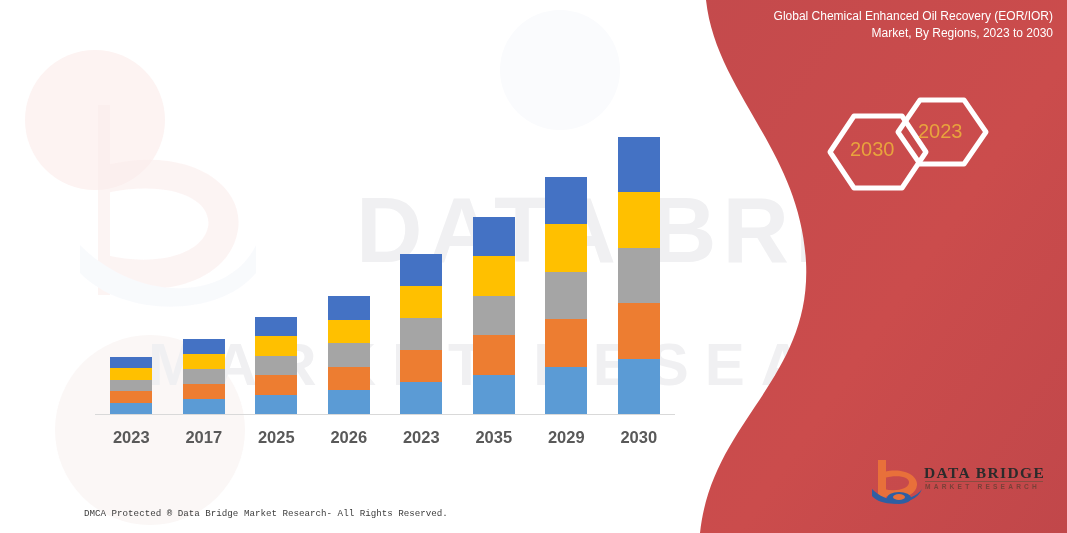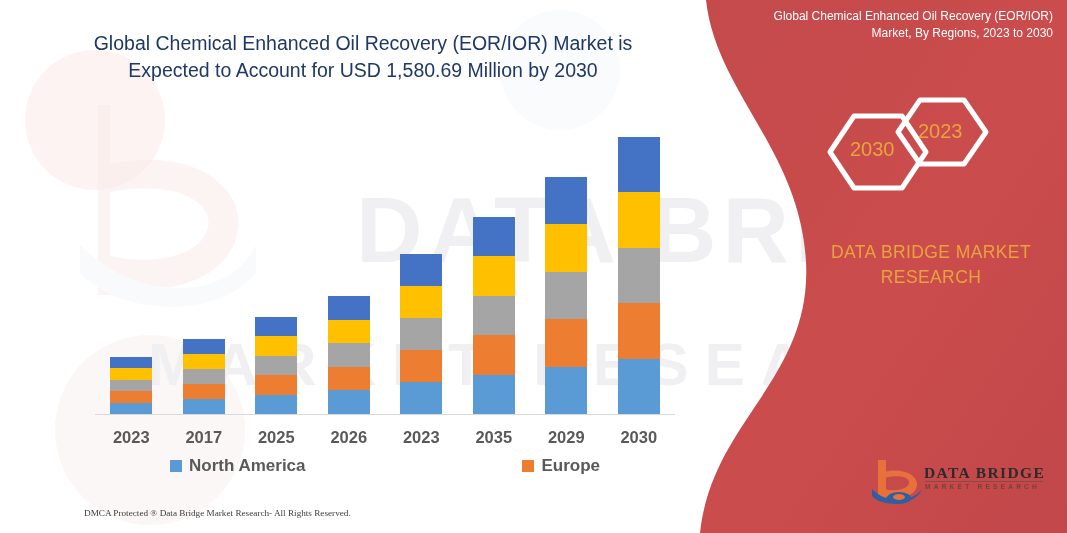--- a/index.html
+++ b/index.html
@@ -137,21 +137,21 @@
     font-family: "Liberation Sans", sans-serif;
   }
 
   
   .footer {
     position: absolute;
     left: 84px; top: 508px;
     width: 600px;
     display: flex;
     justify-content: space-between;
-    font-family: Liberation Serif, serif;
+    font-family: Liberation Mono, monospace;
     font-size: 9.2px;
     color: #3d3d3d;
     white-space: nowrap;
   }
 
   
   .panel-title {
     position: absolute;
     right: 14px; top: 8px;
     width: 322px;
@@ -249,21 +249,20 @@
           <stop offset="0%" stop-color="#C44A4C"></stop>
           <stop offset="55%" stop-color="#CB4C4C"></stop>
           <stop offset="100%" stop-color="#C1474A"></stop>
         </linearGradient>
       </defs>
       <path d="M706,0 C716,92 800,150 806,262 C812,380 712,420 700,533 L1067,533 L1067,0 Z" fill="url(#redgrad)"></path>
       <path d="M700,533 C712,420 812,380 806,262 C800,150 716,92 706,0 L716,0 C726,92 808,152 814,262 C820,382 722,420 710,533 Z" fill="#ffffff" opacity="0.0"></path>
     </svg>
   </div>
 
-  <div class="chart-title">Global Chemical Enhanced Oil Recovery (EOR/IOR) Market is Expected to Account for USD 1,580.69 Million by 2030</div>
 
   <div class="chart-area">
     <div class="axis-line"></div>
     <div class="bars" id="bars">
         <div class="bar-slot">
           <div class="bar" style="height: 57px;">
             <div class="seg" style="background: rgb(91, 155, 213); height: 11.4px;"></div>
             <div class="seg" style="background: rgb(237, 125, 49); height: 11.4px;"></div>
             <div class="seg" style="background: rgb(165, 165, 165); height: 11.4px;"></div>
             <div class="seg" style="background: rgb(255, 192, 0); height: 11.4px;"></div>
@@ -340,52 +339,38 @@
       <div class="x-label">2023</div>
       <div class="x-label">2017</div>
       <div class="x-label">2025</div>
       <div class="x-label">2026</div>
       <div class="x-label">2023</div>
       <div class="x-label">2035</div>
       <div class="x-label">2029</div>
       <div class="x-label">2030</div>
     </div>
 
-  <div class="legend" id="legend">
-      <div class="legend-item">
-        <span class="legend-swatch" style="background: rgb(91, 155, 213);"></span>
-        <span class="legend-label">North America</span>
-      </div>
-      <div class="legend-item">
-        <span class="legend-swatch" style="background: rgb(237, 125, 49);"></span>
-        <span class="legend-label">Europe</span>
-      </div>
-    </div>
 
   <div class="footer">
     <span>DMCA Protected ® Data Bridge Market Research-  All Rights Reserved.</span>
   </div>
 
   <div class="panel-title">Global Chemical Enhanced Oil Recovery (EOR/IOR) Market, By Regions, 2023 to 2030</div>
 
   <div class="hexes">
     <svg width="200" height="128" viewBox="0 0 200 128" xmlns="http://www.w3.org/2000/svg">
 
       <polygon points="18,60 42,24 90,24 114,60 90,96 42,96" fill="none" stroke="#ffffff" stroke-width="5" stroke-linejoin="round"></polygon>
 
       <polygon points="86,40 108,8 152,8 174,40 152,72 108,72" fill="none" stroke="#ffffff" stroke-width="5" stroke-linejoin="round"></polygon>
     </svg>
     <div class="hex-year hex-2030" style="top:46px;left:38px;">2030</div>
     <div class="hex-year hex-2023" style="top:28px;left:106px;">2023</div>
   </div>
 
-  <div class="brand-text">
-    <div>DATA BRIDGE MARKET</div>
-    <div>RESEARCH</div>
-  </div>
 
   <div class="logo-block">
     <svg width="52" height="48" viewBox="0 0 52 48" xmlns="http://www.w3.org/2000/svg">
       <path d="M6 2 L6 40 L14 40 L14 2 Z" fill="#E8703A"></path>
       <path d="M12 14 C30 9 46 17 45 27 C44 38 28 43 12 38 L12 31 C24 34 36 31 37 25 C38 19 26 16 12 20 Z" fill="#E8703A"></path>
       <path d="M0 31 C14 46 40 45 50 31 C44 48 10 50 0 38 Z" fill="#2E5FA3"></path>
       <ellipse cx="27" cy="40" rx="12" ry="6" fill="#2E5FA3"></ellipse>
       <ellipse cx="27" cy="39" rx="6" ry="3" fill="#E8703A"></ellipse>
     </svg>
     <div class="logo-rule"></div>

